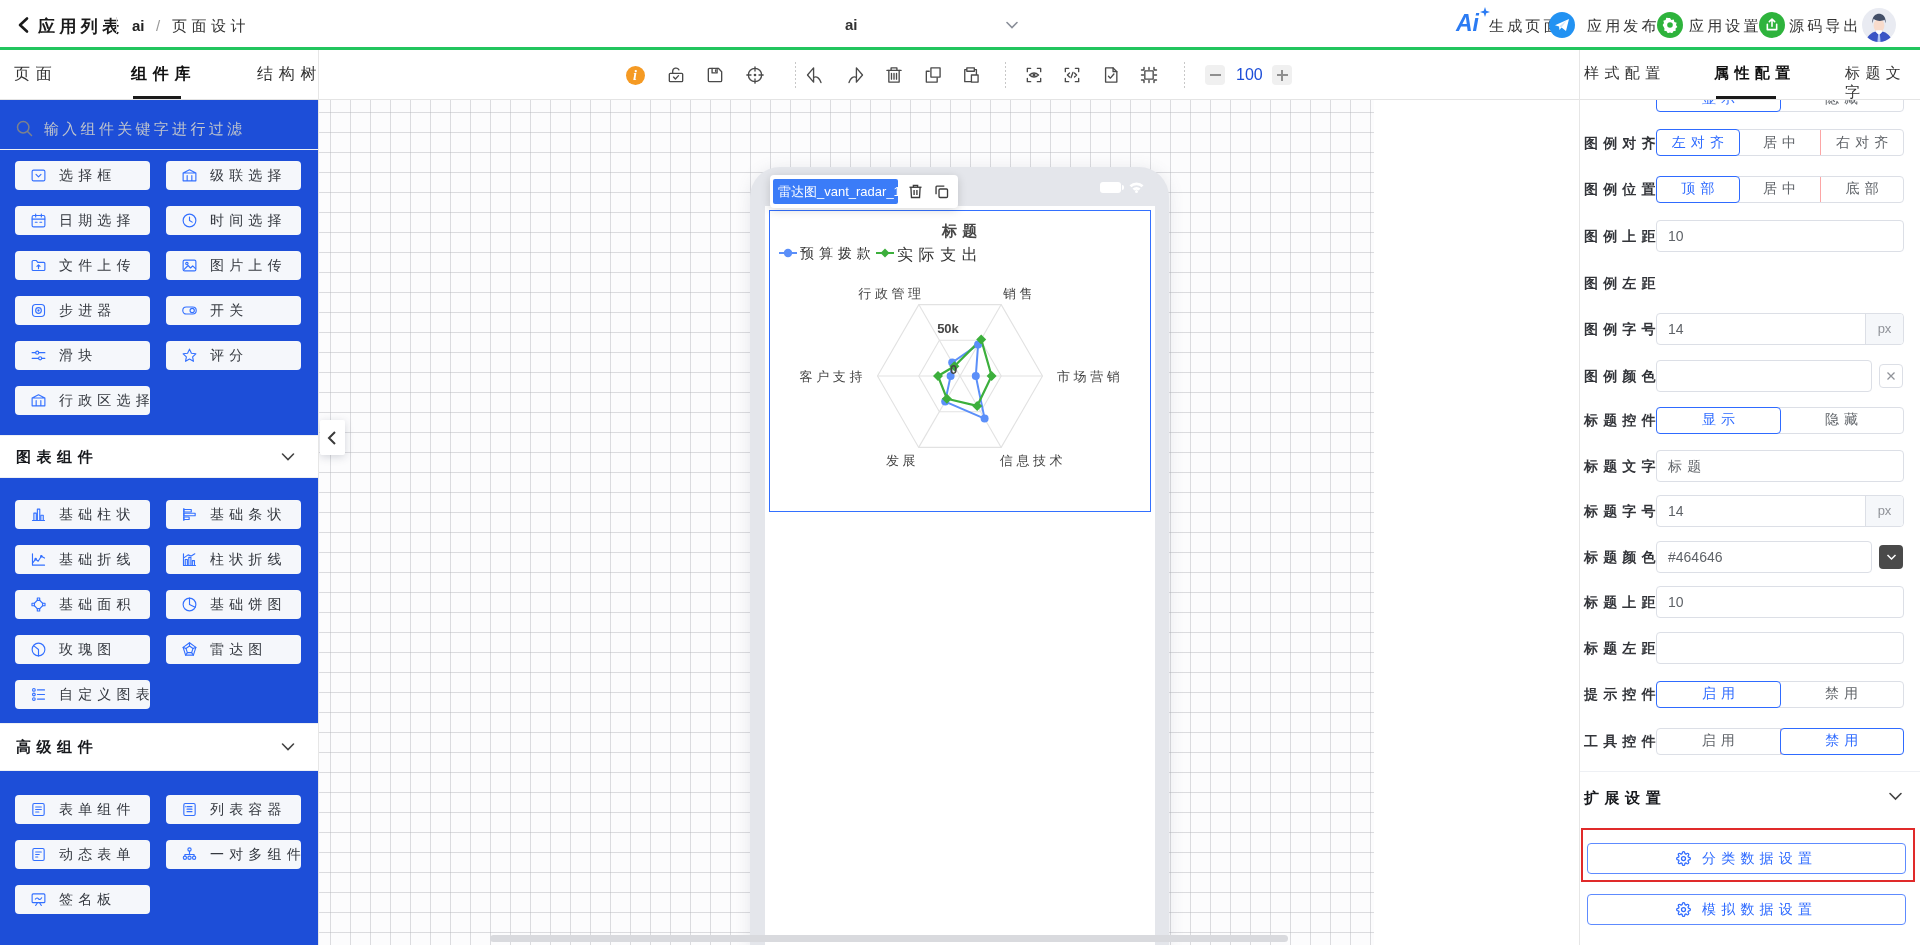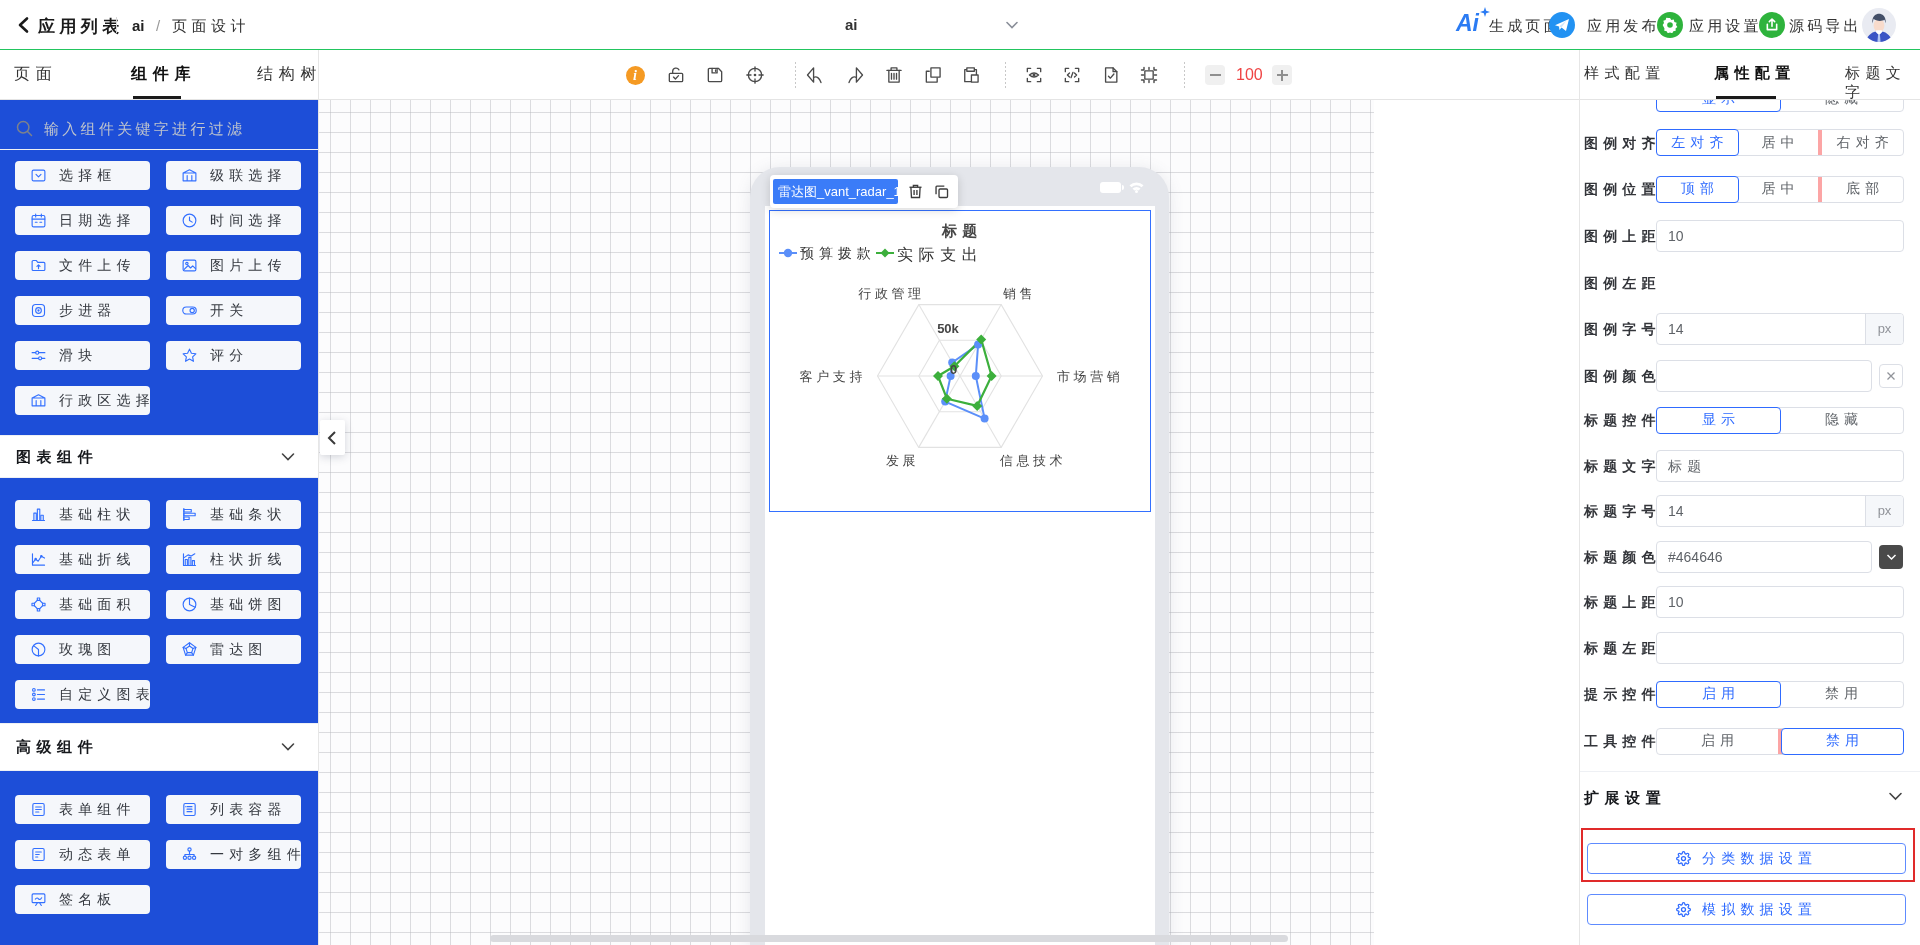--- a/index.html
+++ b/index.html
@@ -1,41 +1,41 @@
 <!DOCTYPE html>
 <html lang="zh"><head>
 <meta charset="utf-8">
 <title>页面设计</title>
 <style>
 *{margin:0;padding:0;box-sizing:border-box}
 html,body{width:1920px;height:945px;overflow:hidden;font-family:"Liberation Sans",sans-serif;background:#fff;position:relative}
 .abs{position:absolute}
 
-#topbar{position:absolute;left:0;top:0;width:1920px;height:50px;background:#fff;border-bottom:1px solid #22c55e}
+#topbar{position:absolute;left:0;top:0;width:1920px;height:50px;background:#fff;border-bottom:3px solid #22c55e}
 #bar2{position:absolute;left:0;top:50px;width:1920px;height:50px;background:#fff;border-bottom:1px solid #e4e4e4}
 .vline{position:absolute;top:50px;bottom:0;width:1px;background:#e6e6e6;z-index:30}
 .tab{font-size:16px;color:#333;letter-spacing:.36em}
 .tab.on{font-weight:bold;color:#111}
 .tabline{position:absolute;height:3px;background:#1a1a1a;top:46px}
 
 #lpanel{position:absolute;left:0;top:100px;width:318px;height:845px;background:#1d4ed8;overflow:hidden}
 .litem{position:absolute;width:135px;height:29px;background:#f5f7fb;border-radius:4px;display:flex;align-items:center}
 .litem svg{margin-left:15px;flex:none}
 .litem span{margin-left:12px;font-size:14px;color:#34383f;white-space:nowrap;letter-spacing:.37em}
 .sechead{position:absolute;left:0;width:318px;border-top:1px solid #eef0f4;border-bottom:1px solid #eef0f4;background:#fff}
 .sechead b{position:absolute;left:16px;top:50%;transform:translateY(-50%);font-size:15px;color:#16181c;letter-spacing:.37em}
 .sechead svg{position:absolute;right:23px;top:50%;transform:translateY(-50%)}
 
 #canvas{position:absolute;left:318px;top:100px;width:1056px;height:845px;overflow:hidden;background-color:#fcfcfd;background-image:linear-gradient(to right,rgba(184,185,190,.48) 1px,transparent 1px),linear-gradient(to bottom,rgba(184,185,190,.48) 1px,transparent 1px);background-size:20px 20px;background-position:12px 12px}
 
 #rpanel{position:absolute;left:1580px;top:100px;width:340px;height:845px;background:#fff;overflow:hidden}
 .rlab{position:absolute;left:4px;font-size:14px;color:#33353a;font-weight:600;white-space:nowrap;letter-spacing:.37em}
 .rinput{position:absolute;left:76px;width:248px;height:32px;border:1px solid #dcdfe6;border-radius:4px;background:#fff;font-size:14px;color:#5f6368;line-height:30px;padding-left:11px;white-space:nowrap;overflow:hidden}
 .seg{position:absolute;left:76px;width:248px;height:27px;border:1px solid #dcdfe6;border-radius:4px;background:#fff;display:flex}
-.seg .c{flex:1;display:flex;align-items:center;justify-content:center;font-size:14px;color:#5f6368;border-right:4px solid #fca5a5;position:relative;letter-spacing:.37em;text-indent:.37em}
+.seg .c{flex:1;display:flex;align-items:center;justify-content:center;font-size:14px;color:#5f6368;border-right:1px solid #fca5a5;position:relative;letter-spacing:.37em;text-indent:.37em}
 .seg .c:last-child{border-right:none}
 .seg .c.on{border:1px solid #2f6bff;border-radius:4px;color:#2f6bff;margin:-1px;z-index:2;background:#fff}
 .sfx{position:absolute;right:0;top:-1px;bottom:-1px;width:38px;background:#f5f7fa;border-left:1px solid #dcdfe6;border-radius:0 4px 4px 0;color:#909399;font-size:13px;display:flex;align-items:center;justify-content:center}
 .rbtn{position:absolute;left:7px;width:319px;height:31px;border:1px solid #5e8bff;border-radius:4px;background:#fff;display:flex;align-items:center;justify-content:center;font-size:14px;color:#2f6bff;letter-spacing:.37em;text-indent:.37em}
 </style>
 </head>
 <body>
 
 <div id="topbar">
   <svg class="abs" style="left:15px;top:16px" width="18" height="18" viewBox="0 0 18 18" fill="none">
@@ -159,21 +159,21 @@
         <path d="M5.5 3.5 H14.5 L19 8 V20.5 H5.5 Z"></path>
         <path d="M14.5 3.5 V8 H19"></path>
         <path d="M9 13.5 L11.3 15.8 L15.5 10.8"></path>
       </svg>
   <svg class="abs" style="left:1139.0px;top:15px" width="20" height="20" viewBox="0 0 24 24" fill="none" stroke="#4a4a4a" stroke-width="1.6" stroke-linecap="round" stroke-linejoin="round">
         <rect x="7" y="7" width="10" height="10"></rect>
         <path d="M6 3 V5.5 M12 3 V5.5 M18 3 V5.5 M6 18.5 V21 M12 18.5 V21 M18 18.5 V21 M3 6 H5.5 M3 12 H5.5 M3 18 H5.5 M18.5 6 H21 M18.5 12 H21 M18.5 18 H21" stroke-width="1.7"></path>
       </svg>
   <div class="abs" style="left:1205px;top:15px;width:20px;height:20px;background:#f0f0f0;border-radius:4px"></div>
   <div class="abs" style="left:1209.5px;top:24px;width:11px;height:2px;background:#8f8f8f"></div>
-  <div class="abs" style="left:1236px;top:16px;font-size:16px;color:#ef4444">100</div>
+  <div class="abs" style="left:1236px;top:16px;font-size:16px;color:#1d4ed8">100</div>
   <div class="abs" style="left:1272px;top:15px;width:20px;height:20px;background:#f0f0f0;border-radius:4px"></div>
   <div class="abs" style="left:1276.5px;top:24px;width:11px;height:2px;background:#8f8f8f"></div>
   <div class="abs" style="left:1281px;top:19.5px;width:2px;height:11px;background:#8f8f8f"></div>
   </div>
 </div>
 <div class="vline" style="left:318px"></div>
 <div class="vline" style="left:1579px"></div>
 
 <div id="lpanel">
   <svg class="abs" style="left:16px;top:20px" width="17" height="17" viewBox="0 0 17 17" fill="none">

